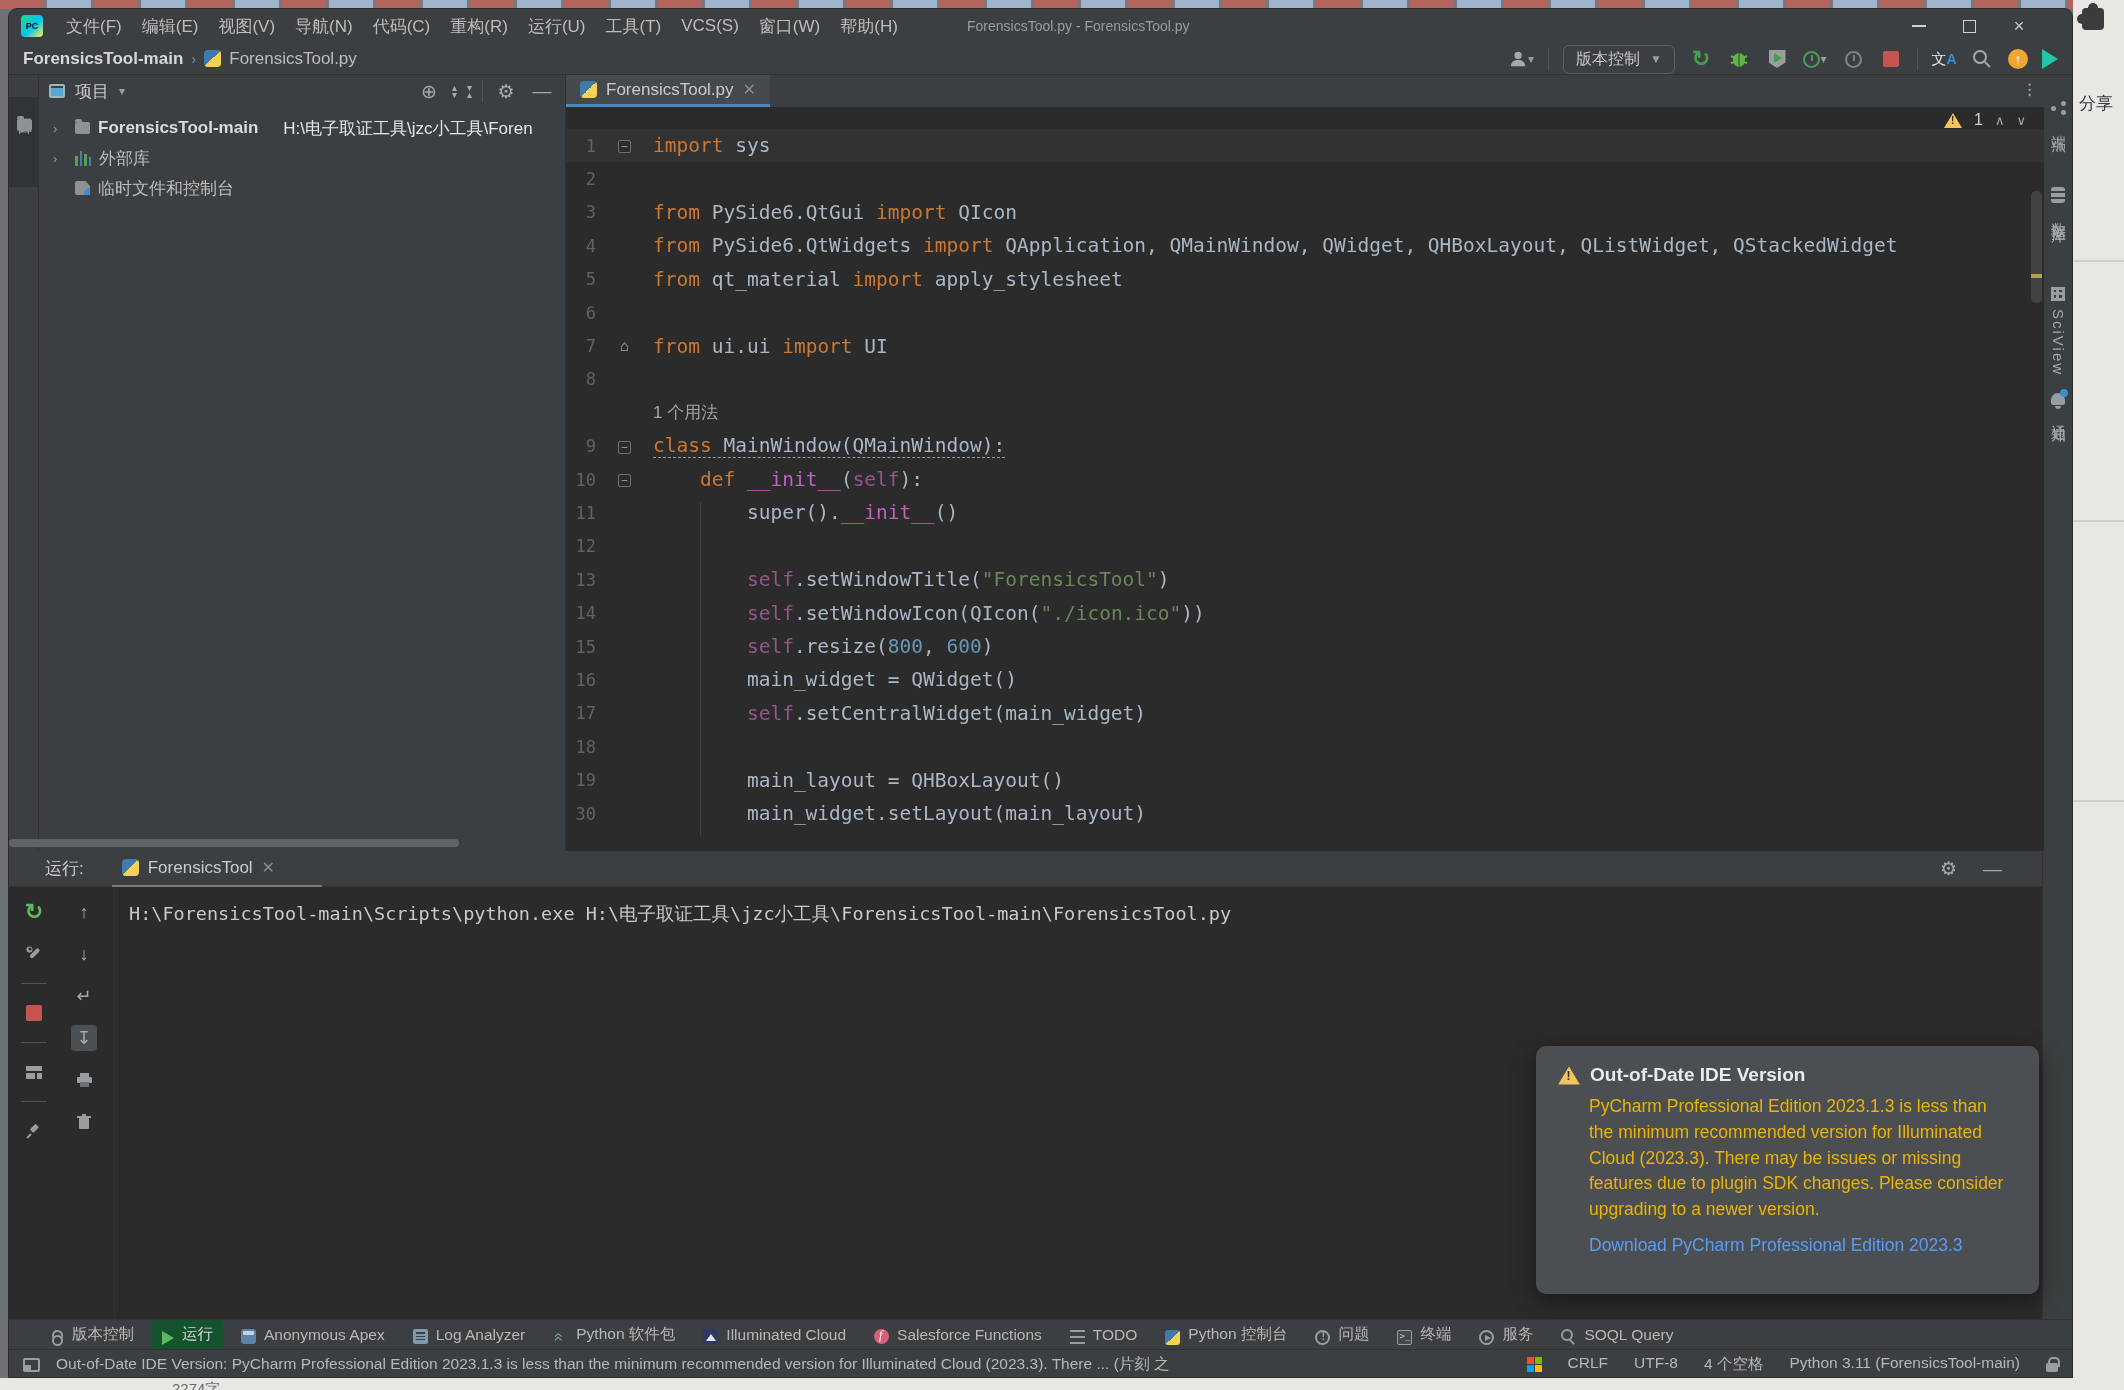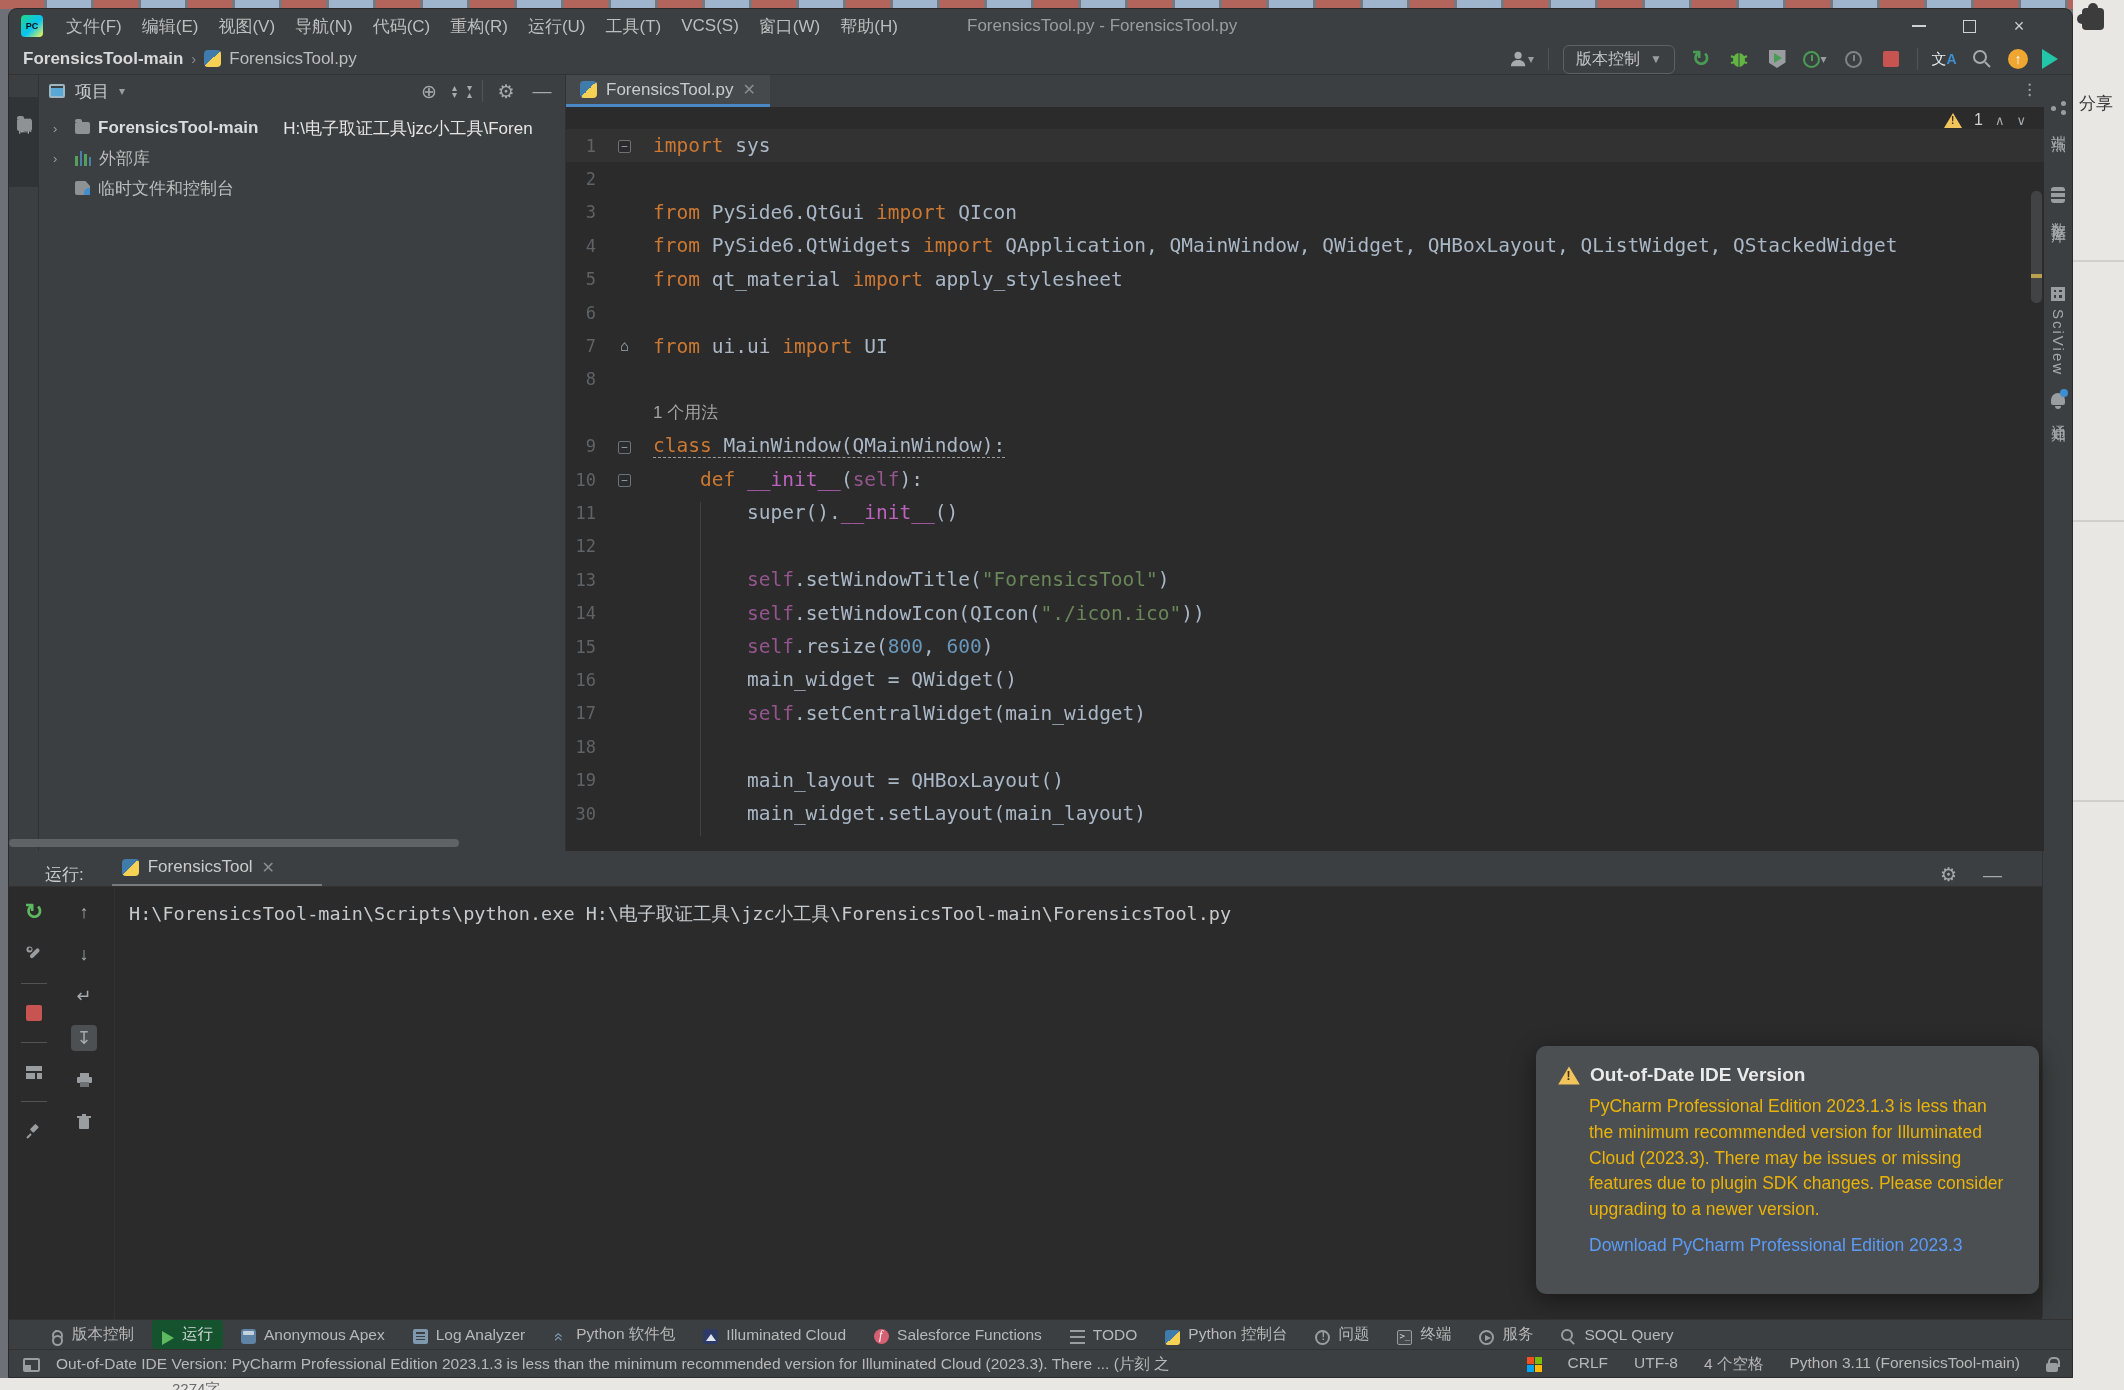--- a/index.html
+++ b/index.html
@@ -24,21 +24,21 @@
   
   .window{position:absolute;left:8px;top:8px;width:2065px;height:1370px;background:var(--chrome);
     border-radius:9px 9px 0 0;overflow:hidden;border:1px solid #2a2a2a;}
   
   .titlebar{position:absolute;left:0;top:0;width:100%;height:34px;display:flex;align-items:center;}
   .pc-logo{width:22px;height:22px;margin:0 14px 0 12px;border-radius:4px;flex:none;
     background:linear-gradient(135deg,#21d789 0%,#07c3f2 55%,#fcf84a 100%);
     color:#0b0b0b;font-size:9px;font-weight:bold;display:flex;align-items:center;justify-content:center;}
   #menus{display:flex;align-items:center;gap:2px;}
   .menu-item{color:var(--txt);font-size:17px;padding:4px 9px;border-radius:4px;white-space:nowrap;}
-  .win-title{position:absolute;left:958px;top:0;height:34px;display:flex;align-items:center;color:#9a9da0;font-size:17px;}
+  .win-title{position:absolute;left:958px;top:0;height:34px;display:flex;align-items:center;color:#9a9da0;font-size:14px;}
   .win-ctrls{position:absolute;right:28px;top:0;height:34px;display:flex;}
   .wc-btn{width:50px;height:34px;display:flex;align-items:center;justify-content:center;color:#cfd1d3;font-size:18px;}
   .wc-box{width:13px;height:13px;border:1.5px solid #cfd1d3;}
   .wc-line{width:14px;height:2px;background:#cfd1d3;}
   
   .navbar{position:absolute;left:0;top:34px;width:100%;height:32px;border-bottom:1px solid var(--bd);display:flex;align-items:center;}
   .crumbs{display:flex;align-items:center;margin-left:14px;gap:8px;}
   .crumb-main{color:#d6d8da;font-weight:bold;font-size:17px;}
   .crumb-sep{color:#8a8d90;font-size:15px;}
   .crumb-file{color:var(--txt);font-size:17px;}
@@ -136,21 +136,21 @@
   .hint-row .ctext{color:#a3a3a3;font-size:17px;font-family:"Liberation Sans",sans-serif;padding-left:87px;}
   .inspect{position:absolute;right:18px;top:4px;display:flex;align-items:center;gap:12px;color:#cfd1d3;font-size:16px;font-family:"Liberation Sans",sans-serif;}
   .warn-tri{position:relative;width:0;height:0;border-left:9px solid transparent;border-right:9px solid transparent;border-bottom:15px solid #f2c55c;}
   .warn-tri:after{content:"!";position:absolute;left:-2px;top:2px;font-size:10px;font-weight:bold;color:#3a2d00;}
   .chev{color:#a7aaad;font-size:13px;}
   .iguide{position:absolute;left:134px;width:1px;background:#3e4244;}
   .vscroll{position:absolute;right:2px;width:11px;border-radius:5px;background:#55585a88;}
   .vmark{position:absolute;right:2px;width:11px;height:4px;background:#b8a14e;}
   
   .runpanel{position:absolute;left:0;top:842px;right:30px;height:468px;background:var(--edbg);}
-  .run-head{height:36px;background:var(--chrome);border-bottom:1px solid var(--bd);display:flex;align-items:flex-end;position:relative;}
+  .run-head{height:36px;background:var(--chrome);border-bottom:1px solid var(--bd);display:flex;align-items:center;position:relative;}
   .run-label{color:#c9cbcd;font-size:17px;margin-left:36px;}
   .rtab{display:flex;align-items:center;gap:9px;margin-left:28px;height:36px;padding:0 10px;border-bottom:2px solid #777b7e;color:#c9cbcd;font-size:17px;min-width:210px;}
   .run-head-right{position:absolute;right:40px;display:flex;gap:26px;align-items:center;color:#a7aaad;font-size:19px;}
   .run-body{position:relative;height:432px;}
   .rtools{position:absolute;left:0;top:0;bottom:0;width:106px;border-right:1px solid var(--bd);display:flex;}
   .rcol{width:50px;display:flex;flex-direction:column;align-items:center;padding-top:12px;gap:16px;}
   .rcol .div{width:26px;height:1px;background:#515355;}
   .ric{width:26px;height:26px;display:flex;align-items:center;justify-content:center;color:#a7aaad;font-size:18px;border-radius:4px;}
   .ric.sel{background:#4c5052;}
   .layout-ic{width:16px;height:13px;position:relative;}

